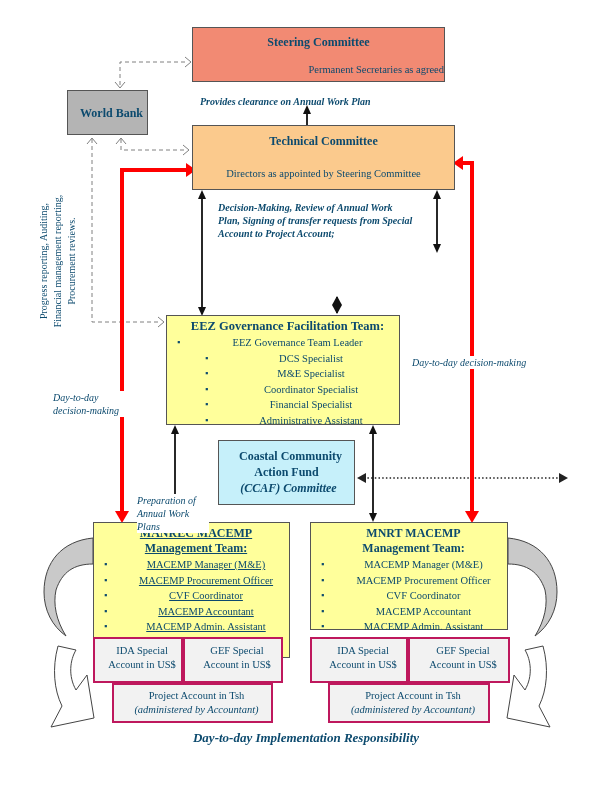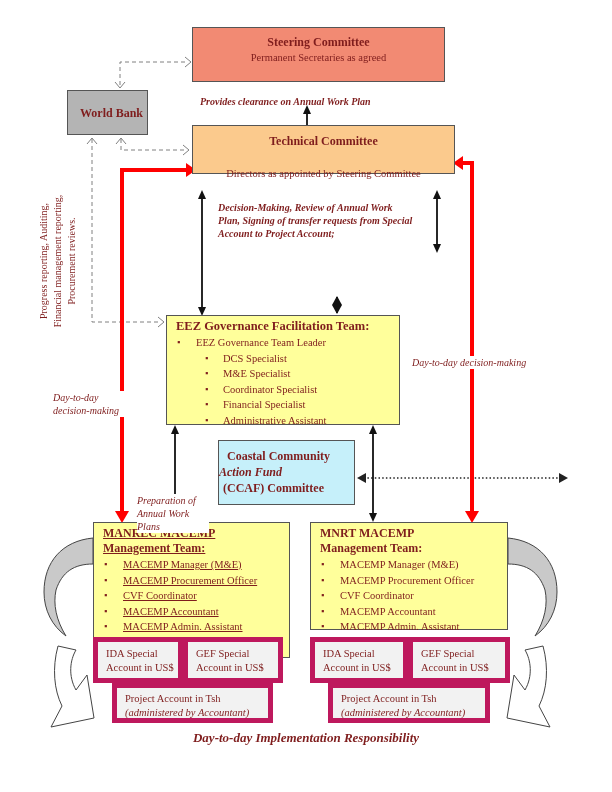--- a/index.html
+++ b/index.html
@@ -1,25 +1,25 @@
 <!DOCTYPE html>
 <html><head>
 <meta charset="utf-8">
 <style>
   html,body{margin:0;padding:0;background:#ffffff;}
   #page{position:relative;width:612px;height:792px;background:#fff;overflow:hidden;
-        font-family:"Liberation Serif","DejaVu Serif",serif;color:#7f1d1d;}
+        font-family:"Liberation Serif","DejaVu Serif",serif;color:#0c4a6e;}
   #arrows{position:absolute;left:0;top:0;z-index:1;}
-  .box{position:absolute;z-index:2;border:1px solid #555;box-sizing:border-box;}
+  .box{position:absolute;z-index:2;border:1px solid #555;box-sizing:border-box;text-align:center;}
   .salmon{background:#F28A73;}
   .orange{background:#FBCA8D;}
   .yellow{background:#FFFF9B;}
   .cyan{background:#C6F0FA;}
   .graybx{background:#B4B4B4;}
-  .litegray{background:#F2F2F2;border:5px solid #be185d;}
+  .litegray{background:#F2F2F2;border:2px solid #be185d;}
   .ctr{text-align:center;}
   .bt{font-weight:bold;font-size:12px;line-height:14px;}
   .sub{font-size:10.5px;line-height:13px;}
   .note{position:absolute;z-index:3;font-style:italic;font-size:10px;line-height:13px;}
   .bold-note{font-weight:bold;}
   .whitebg{background:#fff;}
   ul.team{list-style:none;margin:1px 0 0 0;padding:0;font-size:10.5px;line-height:15.5px;}
   ul.team li{position:relative;padding-left:29px;}
   ul.team li:before{content:"\25AA";position:absolute;left:10px;top:0;font-size:9px;}
   ul.team li.lvl2{padding-left:56px;}
@@ -103,49 +103,49 @@
     </g>
     <g>
       <path d="M 460,163 L 472,163 L 472,512" stroke="#FF0000" stroke-width="4" fill="none"></path>
       <polygon points="463,156 463,170 453,163" fill="#FF0000"></polygon>
       <polygon points="465,511 479,511 472,523" fill="#FF0000"></polygon>
     </g>
   </svg>
 
   <div class="box salmon ctr" style="left:192px;top:27px;width:253px;height:55px;">
     <div class="bt" style="margin-top:7px;">Steering Committee</div>
-    <div class="sub" style="margin-top:2px;">Permanent Secretaries as agreed</div>
+    <div class="sub" style="margin-top:14px;text-align:right;">Permanent Secretaries as agreed</div>
   </div>
 
   <div class="box graybx ctr" style="left:67px;top:90px;width:81px;height:45px;padding-left:8px;">
     <div class="bt" style="margin-top:15px;">World Bank</div>
   </div>
 
-  <div class="box orange ctr" style="left:192px;top:125px;width:263px;height:49px;">
+  <div class="box orange ctr" style="left:192px;top:125px;width:263px;height:65px;">
     <div class="bt" style="margin-top:8px;">Technical Committee</div>
     <div class="sub" style="margin-top:19px;">Directors as appointed by Steering Committee</div>
   </div>
 
 
   <div class="box yellow" style="left:166px;top:315px;width:234px;height:110px;">
     <div class="ttl-left" style="font-size:12.5px;">EEZ Governance Facilitation Team:</div>
     <ul class="team">
       <li>EEZ Governance Team Leader</li>
       <li class="lvl2">DCS Specialist</li>
       <li class="lvl2">M&amp;E Specialist</li>
       <li class="lvl2">Coordinator Specialist</li>
       <li class="lvl2">Financial Specialist</li>
       <li class="lvl2">Administrative Assistant</li>
     </ul>
   </div>
 
   <div class="box cyan" style="left:218px;top:440px;width:137px;height:65px;">
     <div class="bt" style="padding:7px 0 0 8px;line-height:16px;">Coastal Community</div>
-    <div class="bt" style="line-height:16px;font-style:italic;">Action Fund</div>
-    <div class="bt" style="padding-left:4px;line-height:16px;">(CCAF) Committee</div>
+    <div class="bt" style="line-height:16px;">Action Fund</div>
+    <div class="bt" style="padding-left:4px;line-height:16px;font-style:italic;">(CCAF) Committee</div>
   </div>
 
   <div class="box yellow" style="left:93px;top:522px;width:197px;height:136px;text-decoration:underline;">
     <div class="ttl-left">MANREC MACEMP</div>
     <div class="ttl-left" style="padding-top:0;">Management Team:</div>
     <ul class="team">
       <li>MACEMP Manager (M&amp;E)</li>
       <li>MACEMP Procurement Officer</li>
       <li>CVF Coordinator</li>
       <li>MACEMP Accountant</li>

